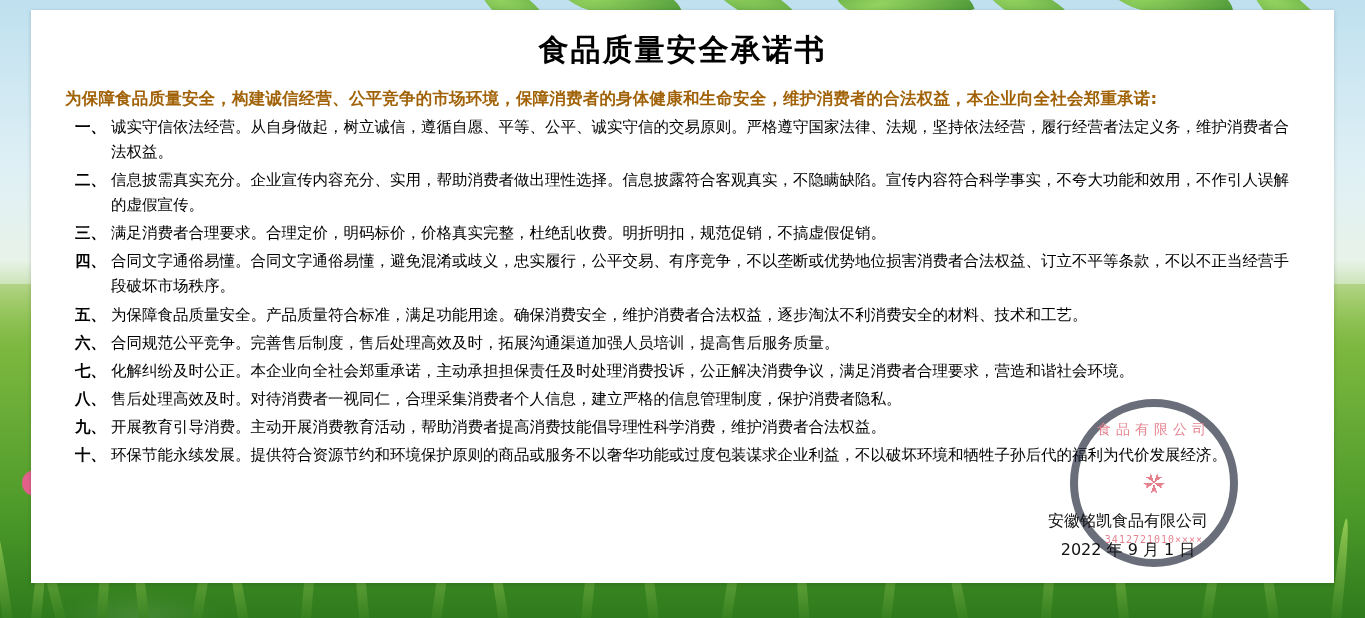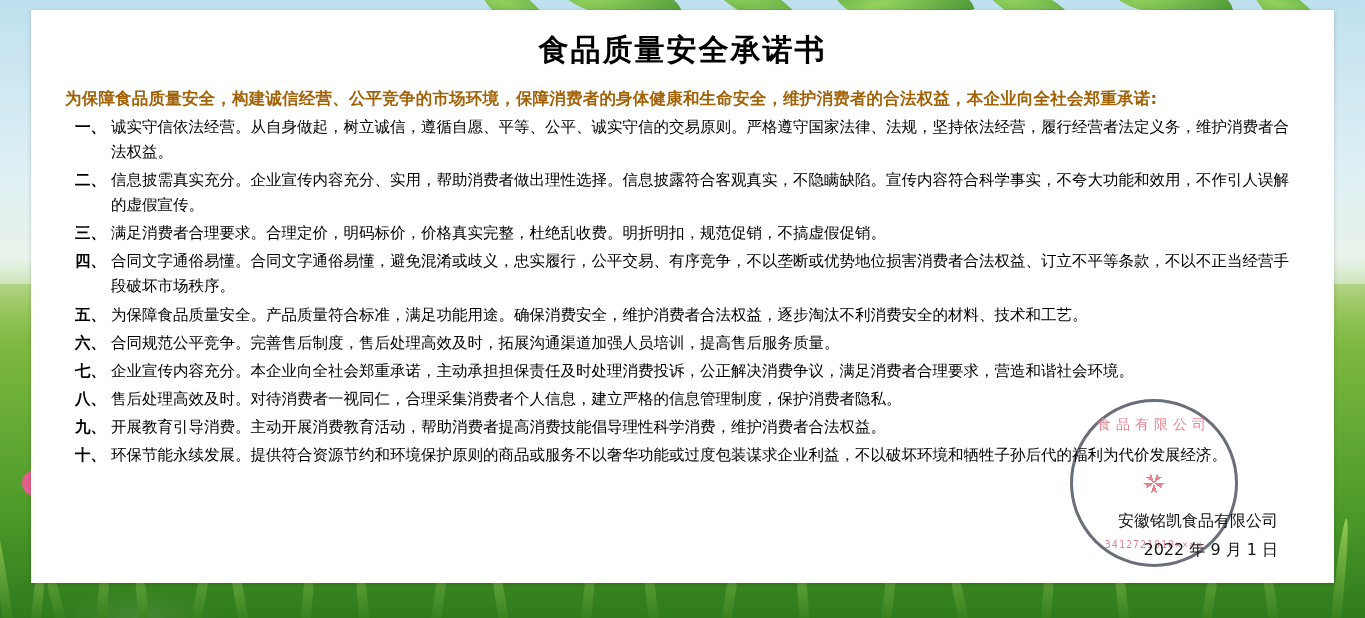--- a/index.html
+++ b/index.html
@@ -149,33 +149,33 @@
   .clause-text {
     font-weight: normal;
   }
 
   
   .sign-block {
     position: absolute;
     right: 56px;
     bottom: 18px;
     width: 300px;
-    text-align: right;
+    text-align: center;
     font-family: "DejaVu Sans", "Liberation Sans", sans-serif;
     font-size: 16px;
     color: #111;
     line-height: 1.8;
   }
   .seal {
     position: absolute;
     right: 96px;
     bottom: 16px;
     width: 168px;
     height: 168px;
-    border: 3px solid #0f172a;
+    border: 8px solid #0f172a;
     border-radius: 50%;
     opacity: .62;
     box-sizing: border-box;
     pointer-events: none;
   }
   .seal::after {
     content: "";
     position: absolute;
     left: 50%;
     top: 50%;
@@ -302,21 +302,21 @@
       <div class="clause">
         <span class="clause-num">六、</span>
         <span class="clause-body">
           <span class="clause-head">合同规范公平竞争。</span><span class="clause-text">完善售后制度，售后处理高效及时，拓展沟通渠道加强人员培训，提高售后服务质量。</span>
         </span>
       </div>
 
       <div class="clause">
         <span class="clause-num">七、</span>
         <span class="clause-body">
-          <span class="clause-head">企业宣传内容充分。</span><span class="clause-text">本企业向全社会郑重承诺，主动承担担保责任及时处理消费投诉，公正解决消费争议，满足消费者合理要求，营造和谐社会环境。</span>
+          <span class="clause-head">化解纠纷及时公正。</span><span class="clause-text">本企业向全社会郑重承诺，主动承担担保责任及时处理消费投诉，公正解决消费争议，满足消费者合理要求，营造和谐社会环境。</span>
         </span>
       </div>
 
       <div class="clause">
         <span class="clause-num">八、</span>
         <span class="clause-body">
           <span class="clause-head">售后处理高效及时。</span><span class="clause-text">对待消费者一视同仁，合理采集消费者个人信息，建立严格的信息管理制度，保护消费者隐私。</span>
         </span>
       </div>
 

